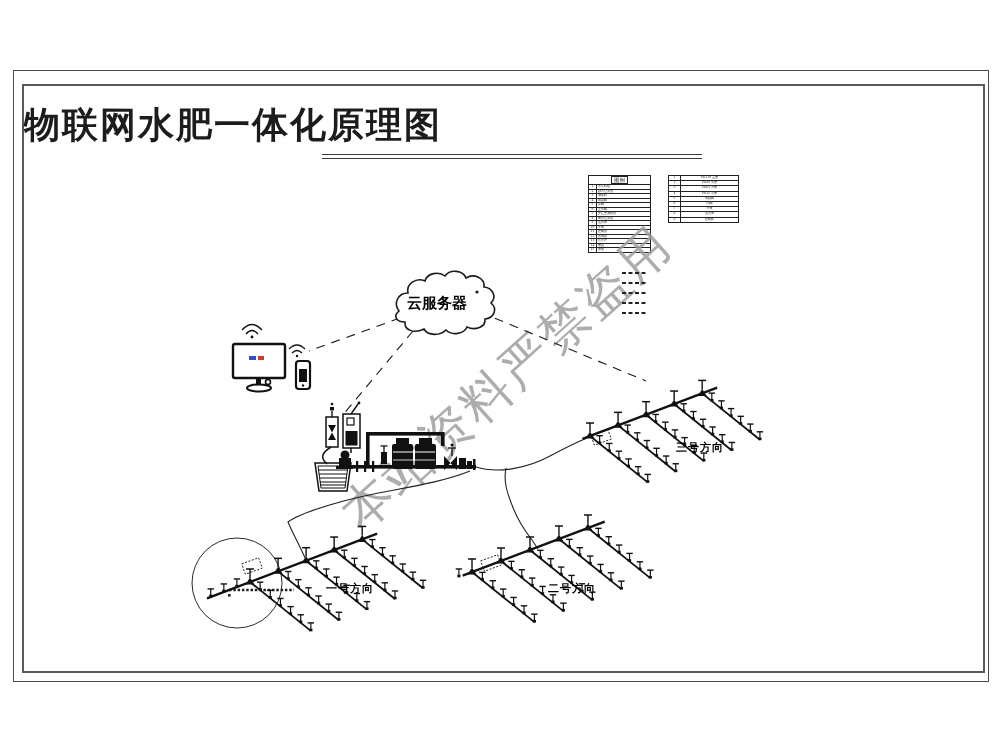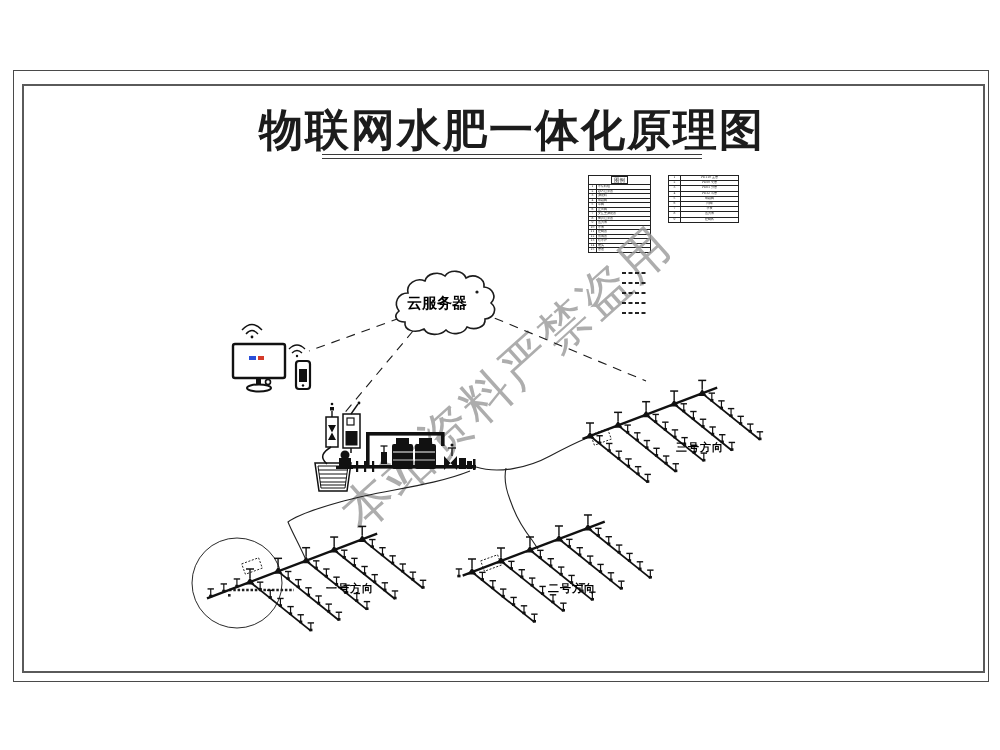--- a/index.html
+++ b/index.html
@@ -3,21 +3,21 @@
 <meta charset="utf-8">
 <style>
   html,body{margin:0;padding:0;background:#fff;}
   body{width:1000px;height:750px;position:relative;overflow:hidden;
        font-family:"DejaVu Serif","Liberation Serif",serif;color:#1c1c1c;}
   .abs{position:absolute;}
   
   #outer-frame{left:13px;top:70px;width:974px;height:610px;border:1.3px solid #4a4a4a;}
   #inner-frame{left:22px;top:84px;width:959px;height:585px;border:2px solid #5a5a5a;}
   
-  #title{left:24px;top:101px;width:976px;text-align:center;font-size:44px;
+  #title{left:24px;top:101px;width:976px;font-size:36px;
          font-weight:600;letter-spacing:2px;white-space:nowrap;}
   #title-underline{left:322px;top:154px;width:380px;height:3px;
          border-top:1.4px solid #3a3a3a;border-bottom:1.4px solid #3a3a3a;}
   
   .ltable{background:#fff;border:1px solid #222;box-sizing:border-box;}
   #legend-left{left:588px;top:175px;width:63px;}
   #legend-right{left:668px;top:175px;width:71px;}
   .lheader{height:8px;line-height:8px;text-align:center;font-size:5.5px;border-bottom:1px solid #222;}
   .lheader span{border:1px solid #222;padding:0 2px;}
   .lrow{display:flex;height:3.5px;font-size:3px;line-height:3.4px;overflow:hidden;}

